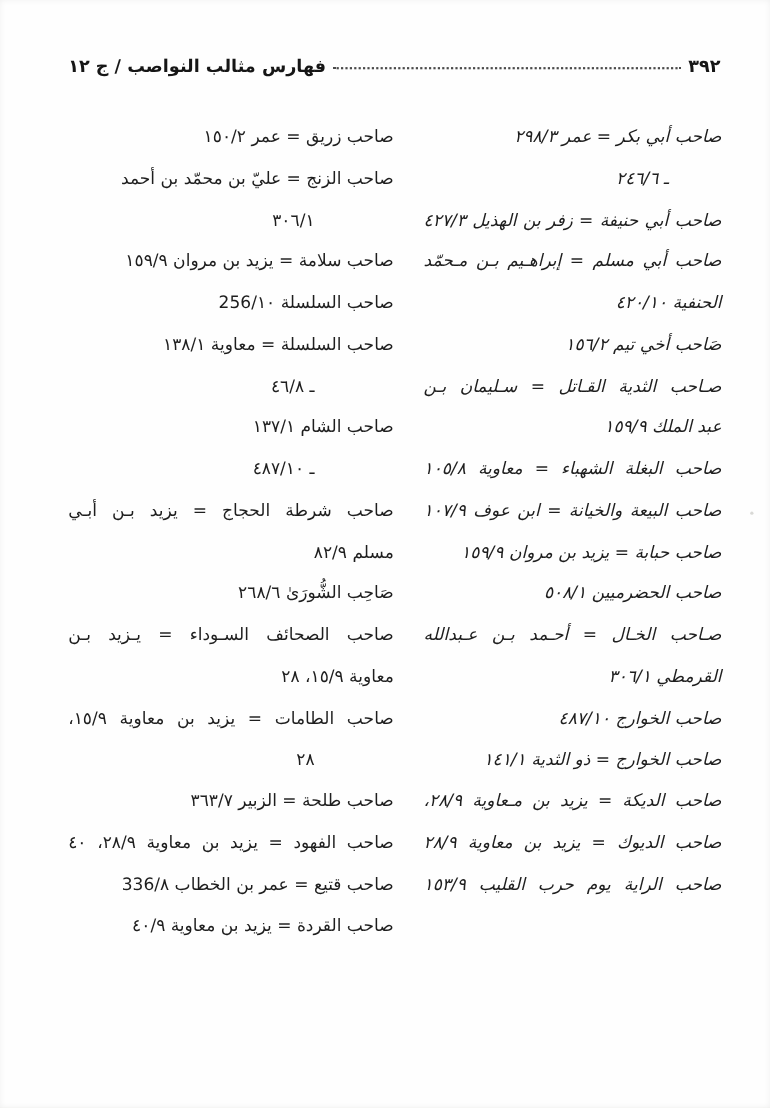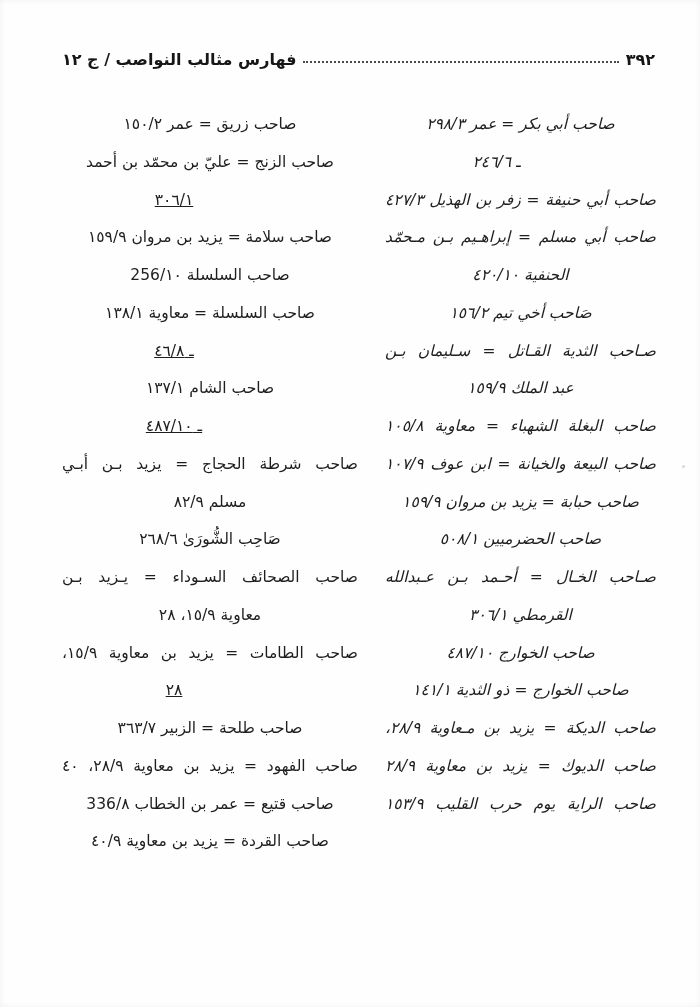--- a/index.html
+++ b/index.html
@@ -44,32 +44,32 @@
     gap:27px;
     direction:rtl;
   }
   .col{flex:0 0 auto;}
   .col-a{width:271px;font-style:italic;} 
   .col-b{width:296px;} 
   .line{
     height:37.75px;
     line-height:37.75px;
     font-size:15.5px;
-    text-align:center;
+    text-align:right;
     white-space:nowrap;
     color:#1e1e1e;
   }
   .line.justify{
     white-space:normal;
     text-align:justify;
     text-align-last:justify;
     overflow:hidden;
   }
   .col-a .line.num{padding-right:48px;white-space:nowrap;}
-  .col-b .line.num{padding-right:72px;white-space:nowrap;text-decoration:underline;}
+  .col-b .line.num{padding-right:72px;white-space:nowrap;}
   .scan-speck{
     position:absolute;
     left:682px;top:465px;
     width:3px;height:3px;
     border-radius:50%;
     background:#d9d9d6;
   }
 </style>
 </head>
 <body>

